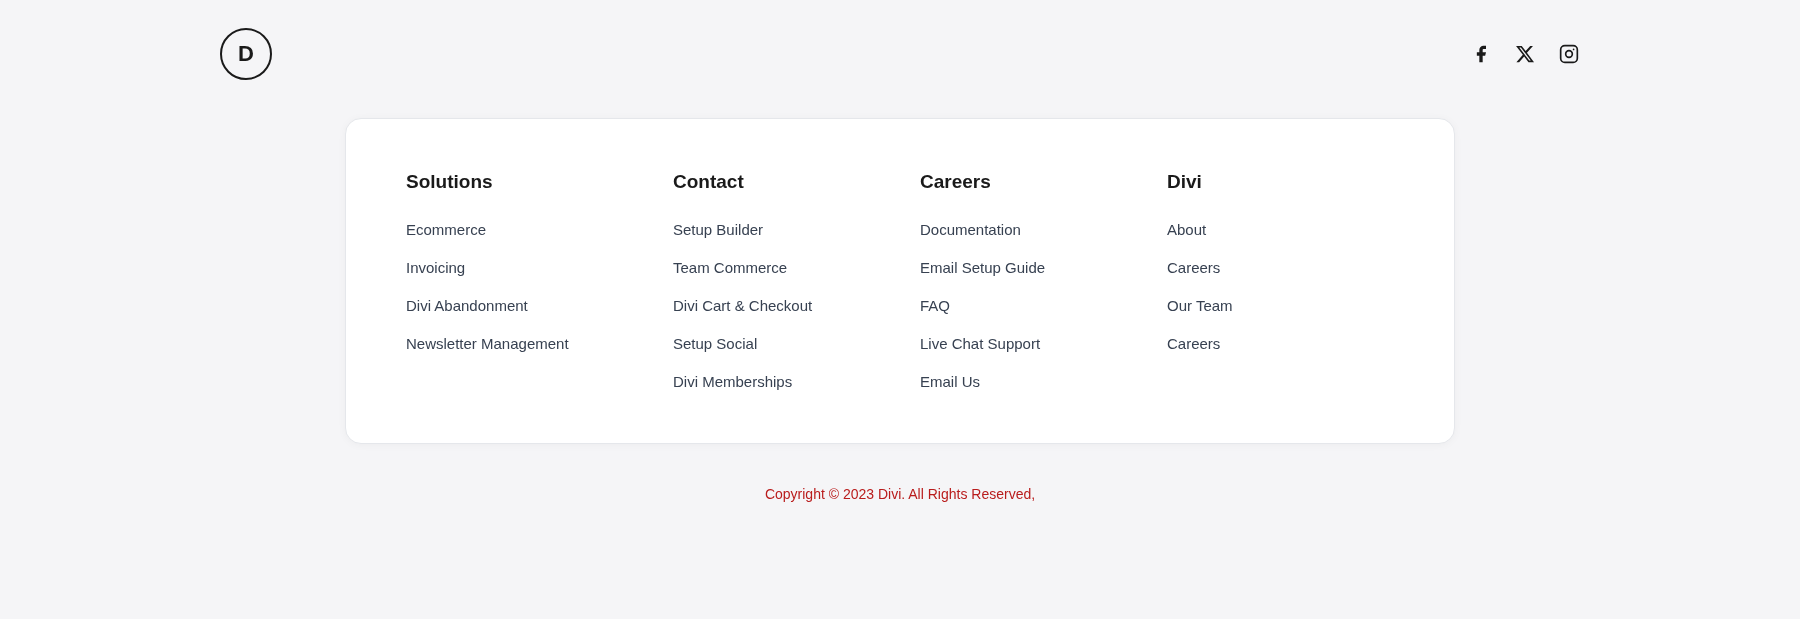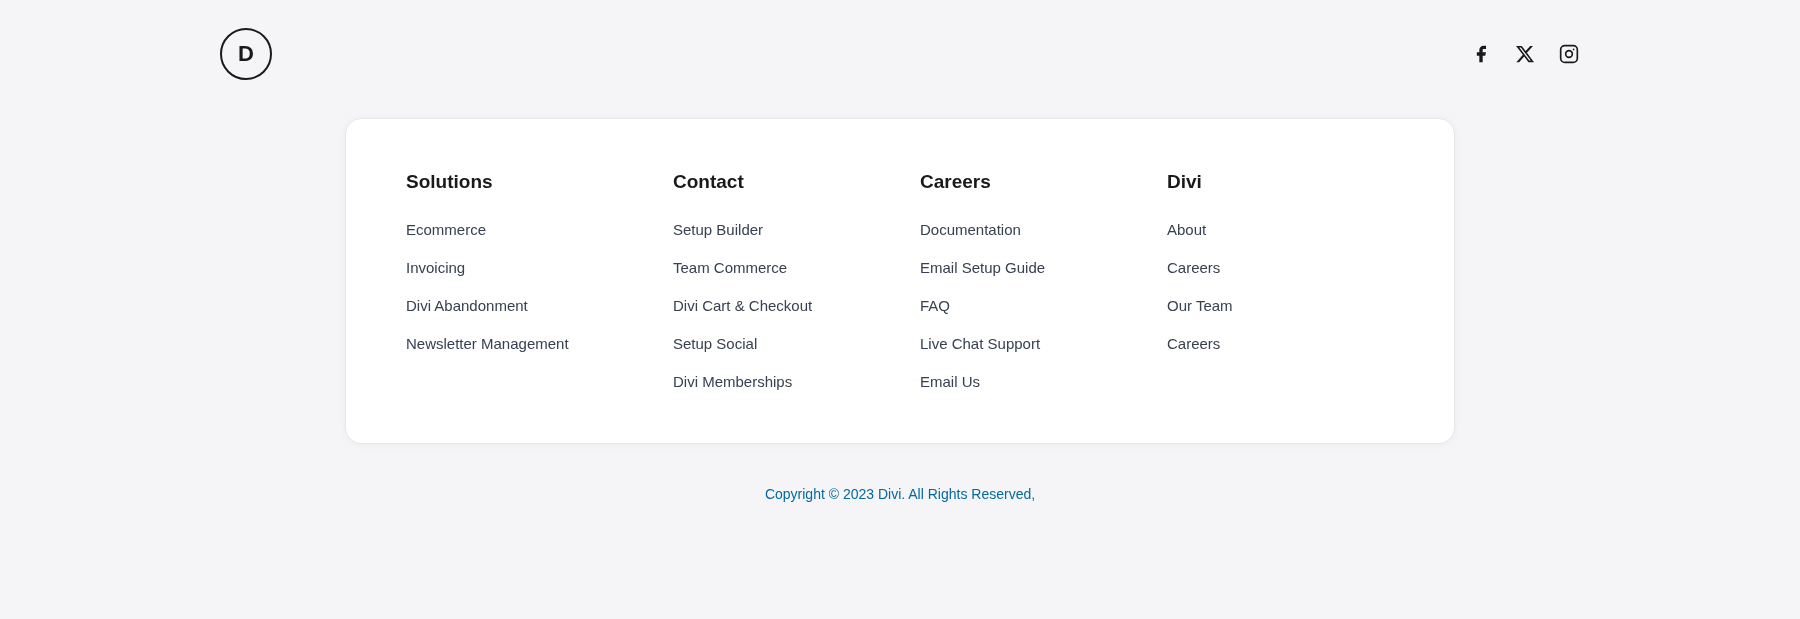--- a/index.html
+++ b/index.html
@@ -103,21 +103,21 @@
       text-decoration: none;
       color: #374151;
       font-size: 15px;
       font-weight: 400;
       cursor: pointer;
     }
 
     .copyright {
       margin-top: 42px;
       font-size: 14px;
-      color: #0369a1;
+      color: #b91c1c;
       text-align: left;
     }
   </style>
 </head>
 <body>
 
 <div class="header">
   <div class="logo-container">
     <div class="logo-circle">
       <span>D</span>

